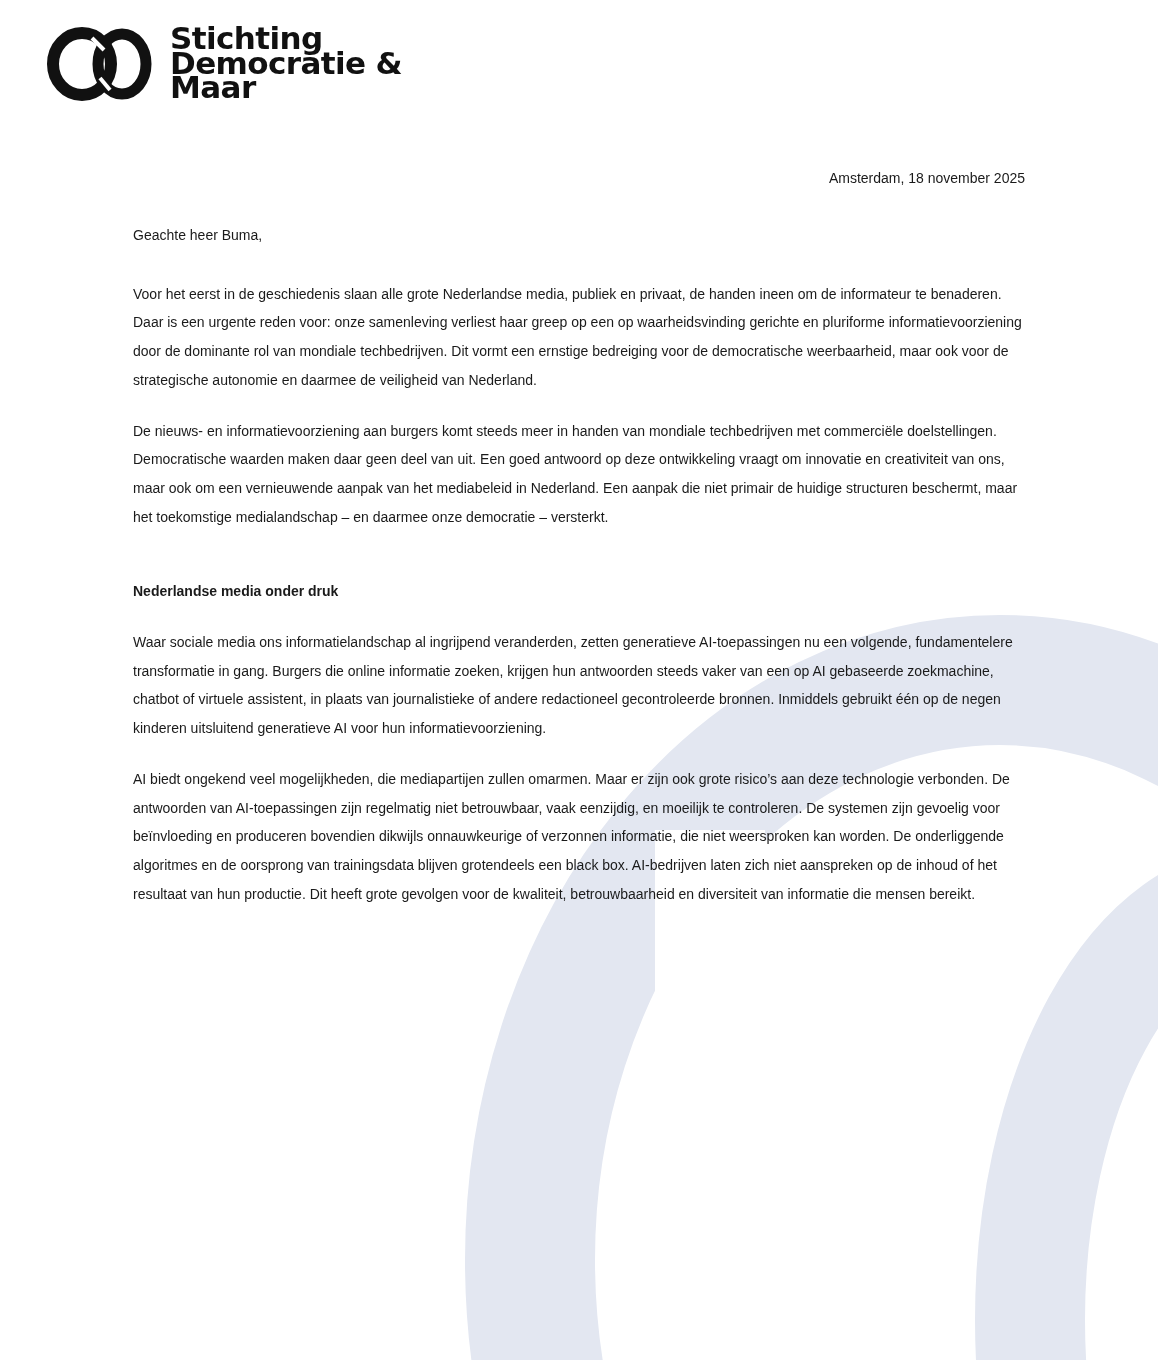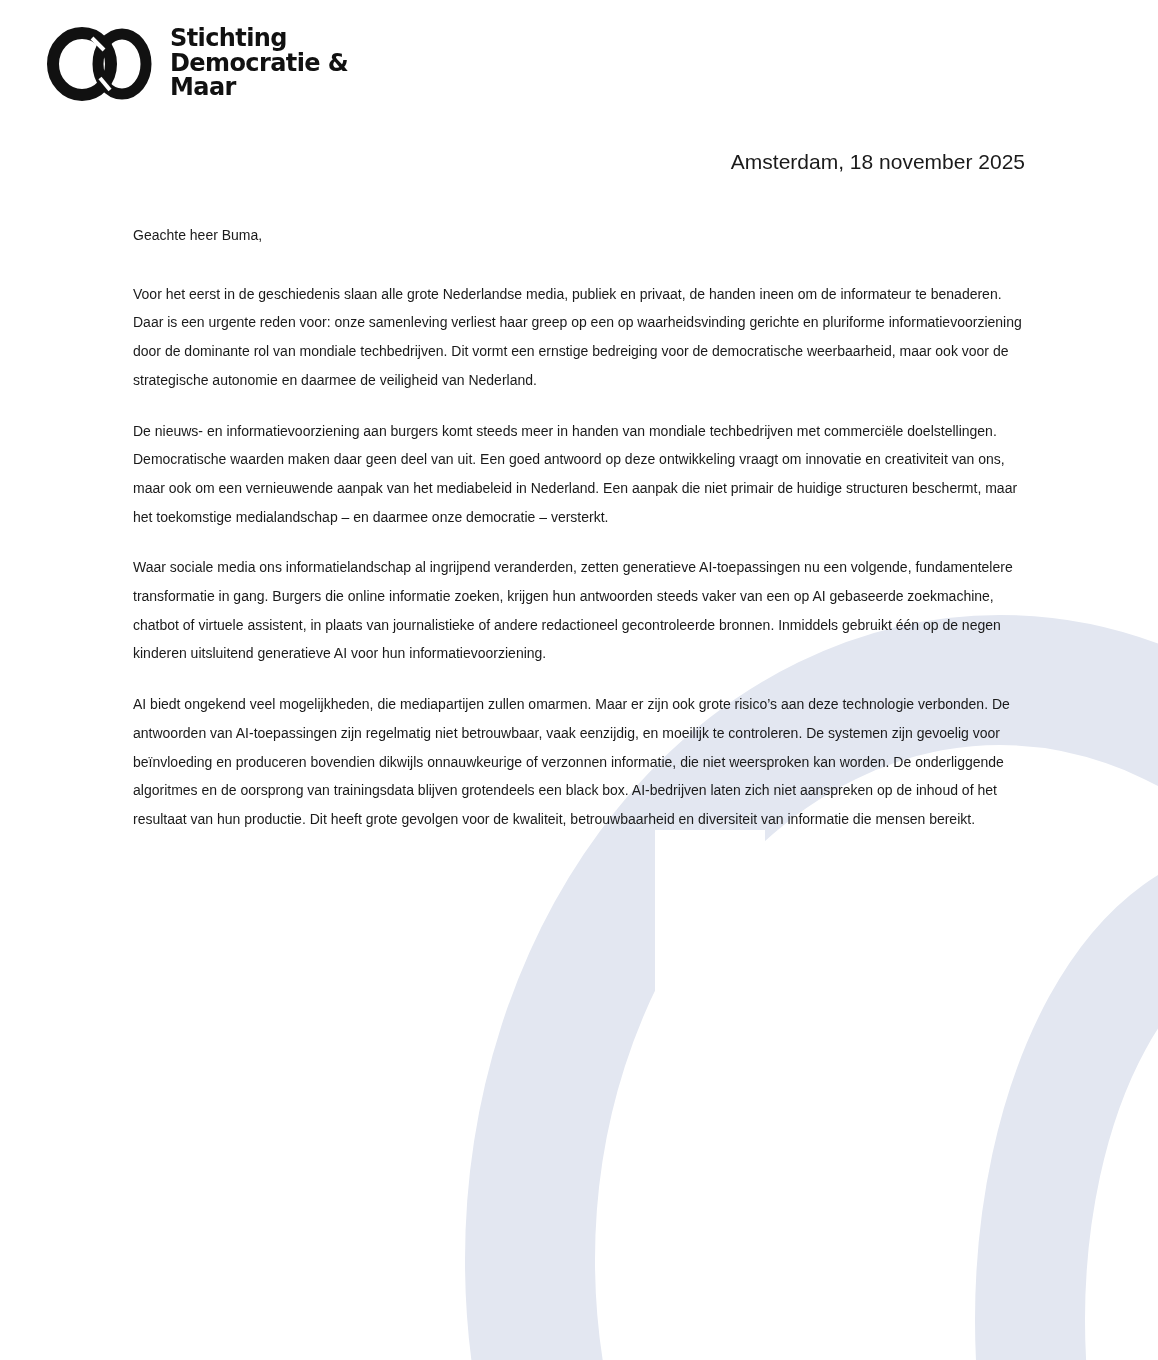--- a/index.html
+++ b/index.html
@@ -8,26 +8,26 @@
     background: #ffffff;
     font-family: "Liberation Sans", "DejaVu Sans", sans-serif;
     color: #1a1a1a;
   }
   .watermark { position: absolute; left: 0; top: 0; width: 1158px; height: 1360px; z-index: 0; pointer-events: none; }
   .logo { position: absolute; left: 46px; top: 24px; width: 360px; height: 80px; z-index: 1; }
   .logo svg { position: absolute; left: 0; top: 2px; }
   .logo-text {
     position: absolute; left: 124px; top: 2px;
     font-family: "DejaVu Sans", sans-serif; font-weight: bold;
-    font-size: 24px; line-height: 24.5px; letter-spacing: -0.6px; color: #111;
+    font-size: 31px; line-height: 24.5px; letter-spacing: -0.6px; color: #111;
   }
   .logo-text div { white-space: nowrap; }
   .date {
-    position: absolute; right: 133px; top: 148px; z-index: 1;
-    font-size: 21px; line-height: 28px; margin-left: 6px;
+    position: absolute; right: 133px; top: 164px; z-index: 1;
+    font-size: 14px; line-height: 28px; margin-left: 6px;
   }
   .content {
     position: absolute; left: 133px; top: 221px; width: 900px; z-index: 1;
     font-size: 14px; line-height: 28.7px;
   }
   .content p { margin: 0; }
   .salutation { margin-bottom: 30px !important; }
   .para { margin-bottom: 22px !important; }
   .heading { font-weight: bold; margin-top: 46px !important; margin-bottom: 22px !important; }
 </style>
@@ -55,15 +55,16 @@
     <div>Maar</div>
   </div>
 </div>
 
 <div class="date">Amsterdam, 18 november 2025</div>
 
 <div class="content">
   <p class="salutation">Geachte heer Buma,</p>
   <p class="para">Voor het eerst in de geschiedenis slaan alle grote Nederlandse media, publiek en privaat, de handen ineen om de informateur te benaderen. Daar is een urgente reden voor: onze samenleving verliest haar greep op een op waarheidsvinding gerichte en pluriforme informatievoorziening door de dominante rol van mondiale techbedrijven. Dit vormt een ernstige bedreiging voor de democratische weerbaarheid, maar ook voor de strategische autonomie en daarmee de veiligheid van Nederland.</p>
   <p class="para">De nieuws- en informatievoorziening aan burgers komt steeds meer in handen van mondiale techbedrijven met commerciële doelstellingen. Democratische waarden maken daar geen deel van uit. Een goed antwoord op deze ontwikkeling vraagt om innovatie en creativiteit van ons, maar ook om een vernieuwende aanpak van het mediabeleid in Nederland. Een aanpak die niet primair de huidige structuren beschermt, maar het toekomstige medialandschap – en daarmee onze democratie – versterkt.</p>
+  <p class="heading">Nederlandse media onder druk</p>
   <p class="para">Waar sociale media ons informatielandschap al ingrijpend veranderden, zetten generatieve AI-toepassingen nu een volgende, fundamentelere transformatie in gang. Burgers die online informatie zoeken, krijgen hun antwoorden steeds vaker van een op AI gebaseerde zoekmachine, chatbot of virtuele assistent, in plaats van journalistieke of andere redactioneel gecontroleerde bronnen. Inmiddels gebruikt één op de negen kinderen uitsluitend generatieve AI voor hun informatievoorziening.</p>
   <p class="para">AI biedt ongekend veel mogelijkheden, die mediapartijen zullen omarmen. Maar er zijn ook grote risico’s aan deze technologie verbonden. De antwoorden van AI-toepassingen zijn regelmatig niet betrouwbaar, vaak eenzijdig, en moeilijk te controleren. De systemen zijn gevoelig voor beïnvloeding en produceren bovendien dikwijls onnauwkeurige of verzonnen informatie, die niet weersproken kan worden. De onderliggende algoritmes en de oorsprong van trainingsdata blijven grotendeels een black box. AI-bedrijven laten zich niet aanspreken op de inhoud of het resultaat van hun productie. Dit heeft grote gevolgen voor de kwaliteit, betrouwbaarheid en diversiteit van informatie die mensen bereikt.</p>
 </div>
 
 </body></html>

